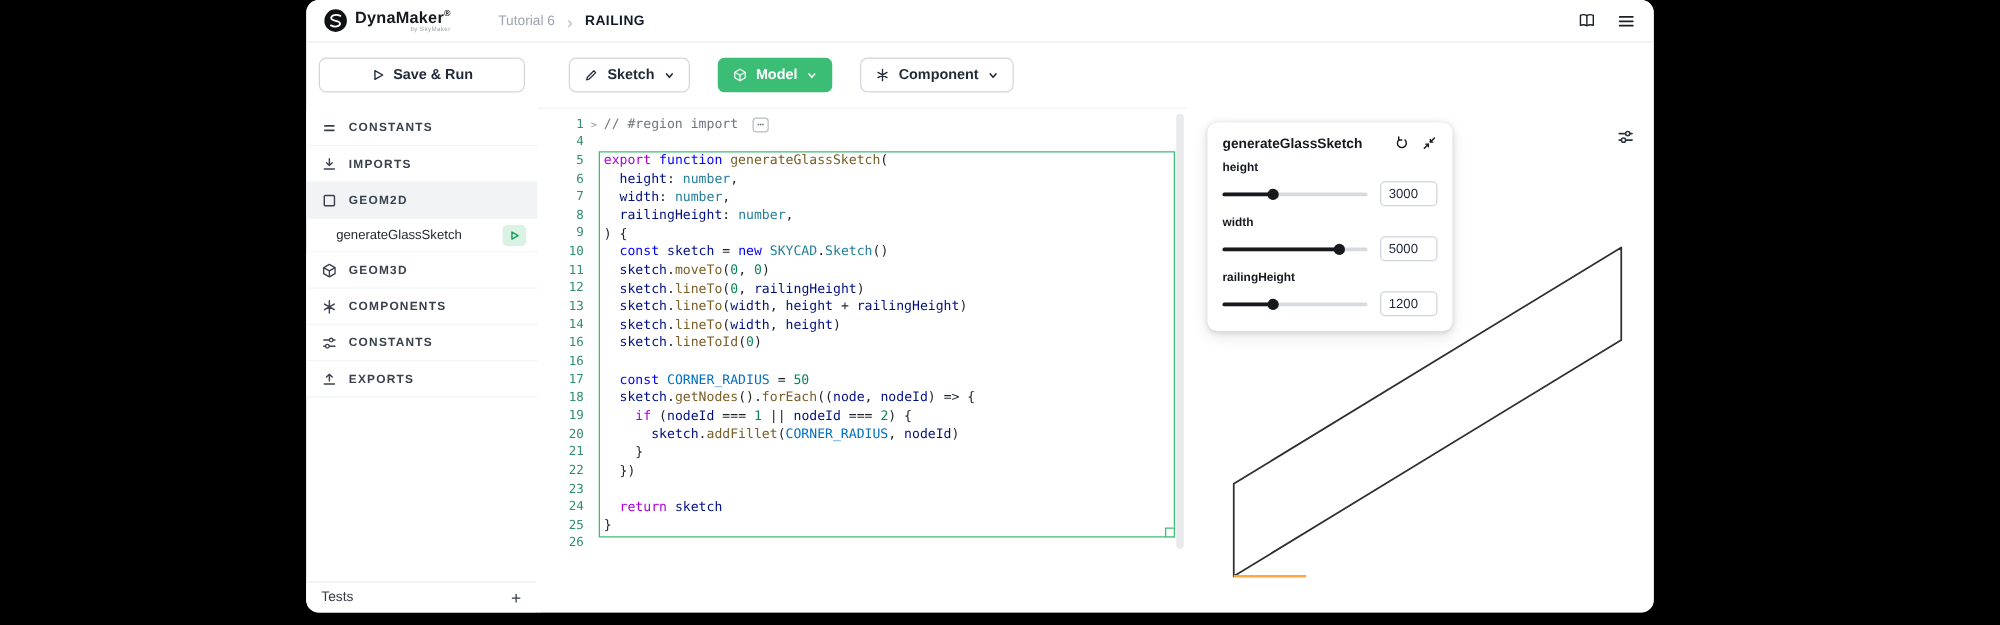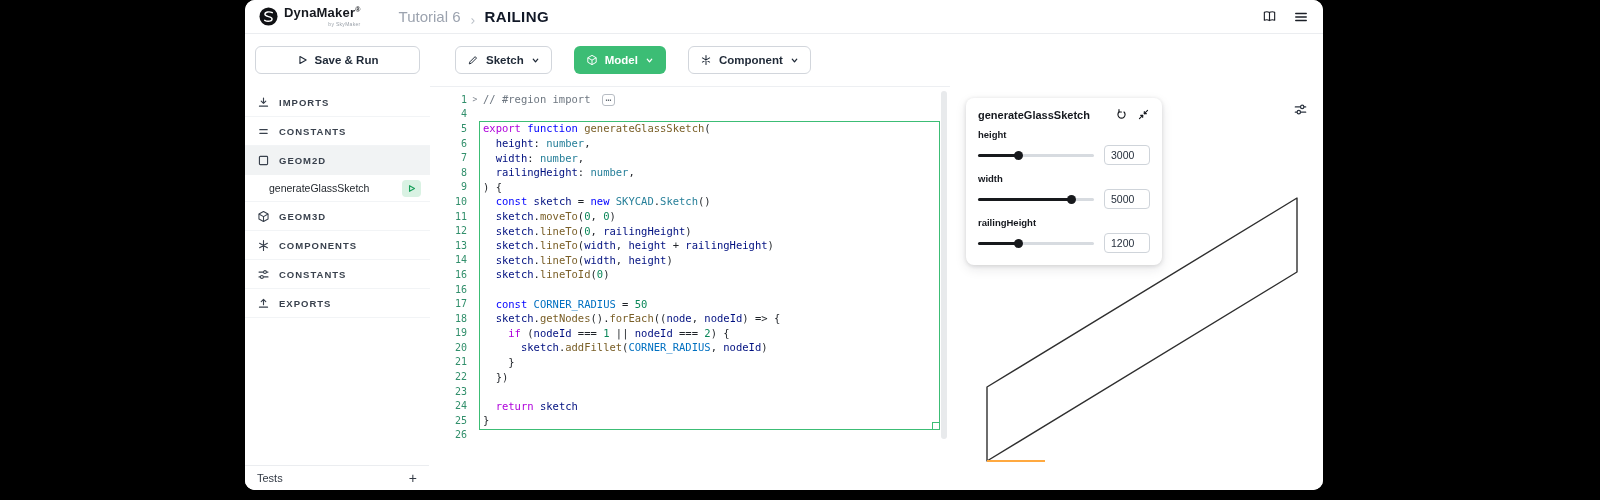--- a/index.html
+++ b/index.html
@@ -7,21 +7,21 @@
   body{position:relative}
   :root{--accent-green:#3cbd75}
   .app{position:absolute;left:245px;top:0;width:1078px;height:490px;background:#fff;border-radius:10px;overflow:hidden}
 
   
   .header{position:absolute;top:0;left:0;right:0;height:34px;display:flex;align-items:center;padding:0 14px;background:#fff;border-bottom:1px solid #ebedf0;z-index:6}
   .brand{display:flex;align-items:center;gap:6px}
   .brand-name{font-size:13px;font-weight:700;color:#15181e;letter-spacing:.2px;line-height:1}
   .brand-sup{font-size:7px;vertical-align:super}
   .brand-sub{font-size:5px;color:#9aa1a9;text-align:right;margin-top:1px;letter-spacing:.3px}
-  .crumbs{display:flex;align-items:flex-end;gap:8px;margin-left:38px;font-size:15px}
+  .crumbs{display:flex;align-items:flex-end;gap:8px;margin-left:38px;font-size:11px}
   .crumb-parent{color:#9ca3af}
   .crumb-current{color:#111827;font-weight:600;letter-spacing:.4px}
   .header-actions{margin-left:auto;display:flex;align-items:center;gap:15px;color:#1b1f27}
 
   
   .sidebar{position:absolute;top:34px;left:0;bottom:0;width:187px;background:#fff;border-right:1px solid #ebedf0}
   .save-run{margin:12px 10px 14px;height:28px;width:165px;border:1px solid #d2d6dc;border-radius:6px;background:#fff;display:flex;align-items:center;justify-content:center;gap:7px;font-size:11.5px;font-weight:600;color:#1f2937;cursor:pointer}
   .nav-item{height:29px;display:flex;align-items:center;gap:9px;padding:0 12px;font-size:9.5px;font-weight:700;letter-spacing:1px;color:#39414d;border-bottom:1px solid #f2f4f6;cursor:pointer;background:#fff}
   .nav-item.selected{background:#f1f3f4;border-bottom:none}
   .nav-child{height:27px;display:flex;align-items:center;padding:0 10px 0 24px;font-size:10.5px;color:#24292f;border-bottom:1px solid #f2f4f6;cursor:pointer}
@@ -105,29 +105,29 @@
     <button class="save-run">
       <svg width="11" height="12" viewBox="0 0 12 12">
         <path d="M3.2 2.2L10 6 3.2 9.8z" fill="none" stroke="#1f2937" stroke-width="1.2" stroke-linejoin="round"></path>
       </svg>
       <span>Save &amp; Run</span>
     </button>
 
     <div>
       <div class="nav-item">
         <svg width="13" height="13" viewBox="0 0 16 16">
+          <path d="M3.5 5.8h9M3.5 10.2h9" stroke="#39414d" stroke-width="1.6" stroke-linecap="round"></path>
+        </svg>
+        <span>CONSTANTS</span>
+      </div>
+      <div class="nav-item">
+        <svg width="13" height="13" viewBox="0 0 16 16">
           <path d="M8 2.5V9M5.2 6.3L8 9l2.8-2.7M3 12.5h10" fill="none" stroke="#39414d" stroke-width="1.4" stroke-linecap="round" stroke-linejoin="round"></path>
         </svg>
         <span>IMPORTS</span>
-      </div>
-      <div class="nav-item">
-        <svg width="13" height="13" viewBox="0 0 16 16">
-          <path d="M3.5 5.8h9M3.5 10.2h9" stroke="#39414d" stroke-width="1.6" stroke-linecap="round"></path>
-        </svg>
-        <span>CONSTANTS</span>
       </div>
       <div class="nav-item selected">
         <svg width="13" height="13" viewBox="0 0 16 16">
           <rect x="3" y="3" width="10" height="10" rx="1" fill="none" stroke="#39414d" stroke-width="1.4"></rect>
         </svg>
         <span>GEOM2D</span>
       </div>
       <div class="nav-child">
         <span>generateGlassSketch</span>
         <span class="run-btn">

